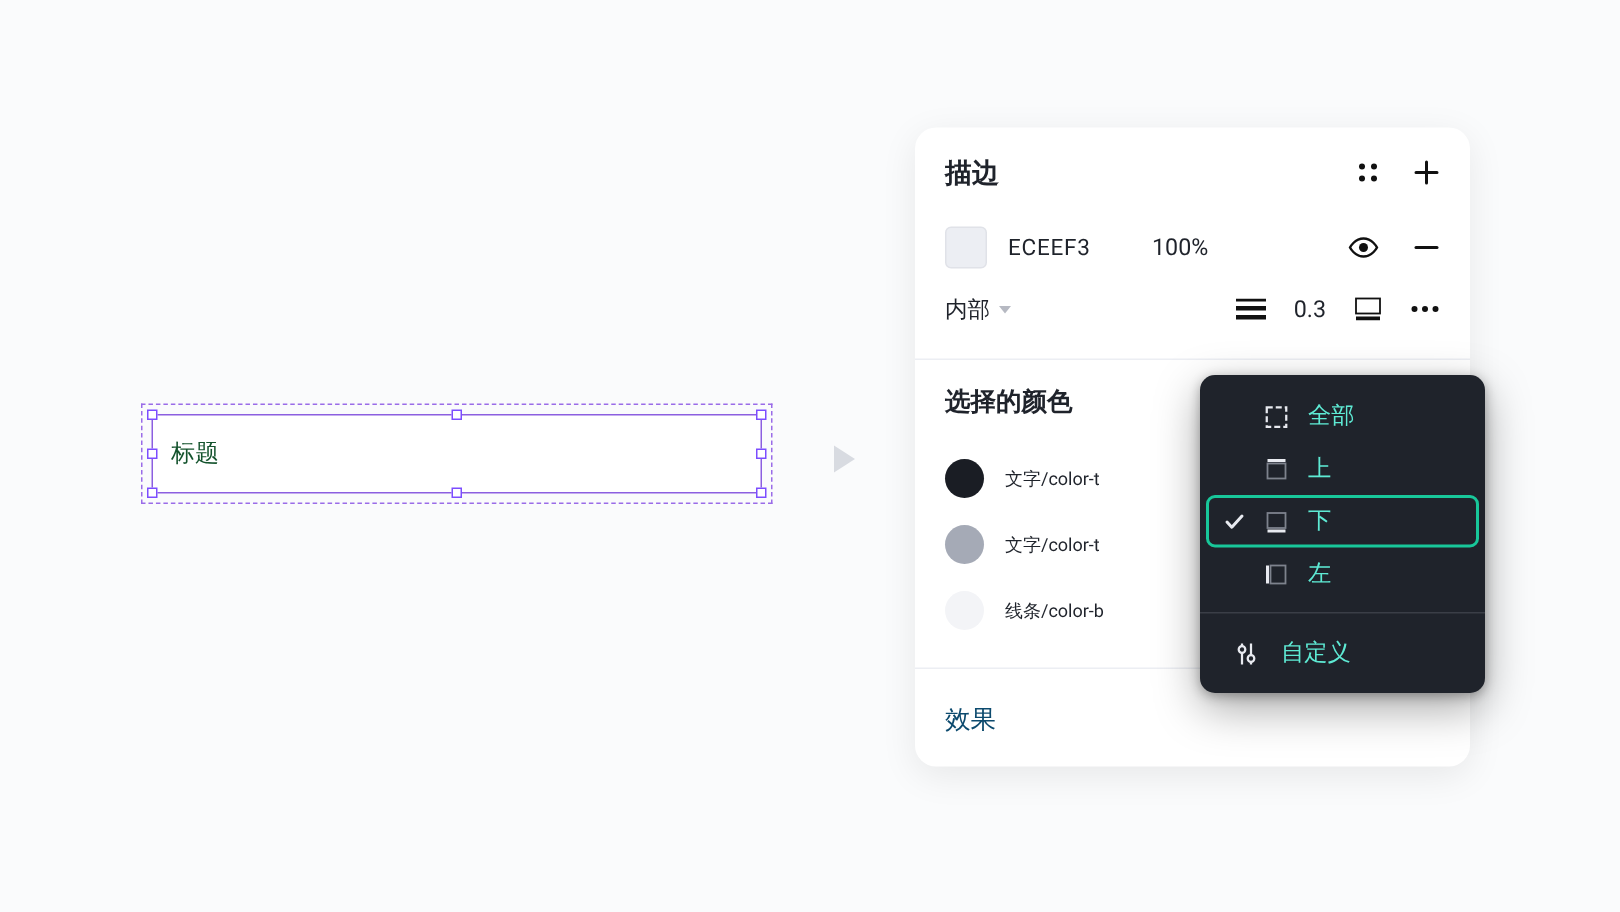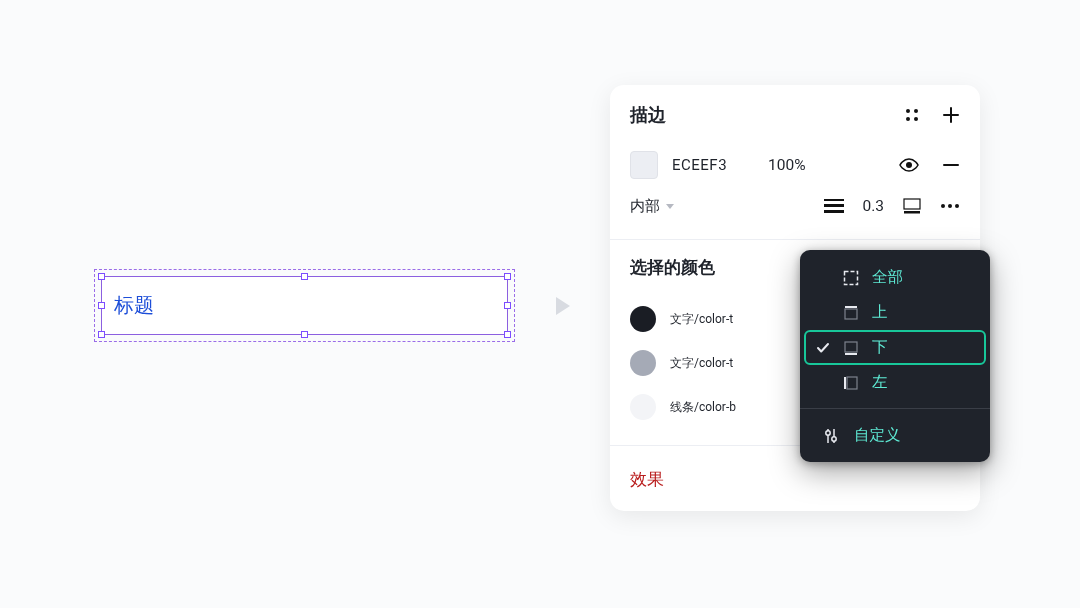--- a/index.html
+++ b/index.html
@@ -25,22 +25,22 @@
     position: relative;
     border: 1px dashed #9a6ce8;
     padding: 6px;
   }
   .sel-inner {
     position: relative;
     border: 1px solid #8c5fe0;
     background: #fff;
     padding: 15px 12px;
     box-sizing: border-box;
-    font-size: 20px;
-    color: #1d4ed8;
+    font-size: 16px;
+    color: #14532d;
   }
   .handle {
     position: absolute;
     width: 7px;
     height: 7px;
     background: #fff;
     border: 1.5px solid #7c4dff;
     box-sizing: border-box;
   }
   .h-tl { top: -4px; left: -4px; }
@@ -137,21 +137,21 @@
   
   .color-list { padding: 16px 20px; }
   .color-list .title { font-weight: 600; font-size: 17px; margin-bottom: 18px; }
   .color-row { display: flex; align-items: center; gap: 14px; height: 44px; }
   .dot { width: 26px; height: 26px; border-radius: 50%; flex-shrink: 0; }
   .c0 { background: #1a1d24; }
   .c1 { background: #a5aab6; }
   .c2 { background: #f3f4f7; }
   .color-label { font-size: 12px; white-space: nowrap; overflow: hidden; text-overflow: clip; }
 
-  .section-footer { padding: 22px 20px 20px; color: #b91c1c; font-size: 17px; }
+  .section-footer { padding: 22px 20px 20px; color: #0c4a6e; font-size: 17px; }
 
   
   .popup {
     position: absolute;
     left: 800px;
     top: 250px;
     width: 190px;
     background: #1f232b;
     color: #5eead4;
     border-radius: 10px;

